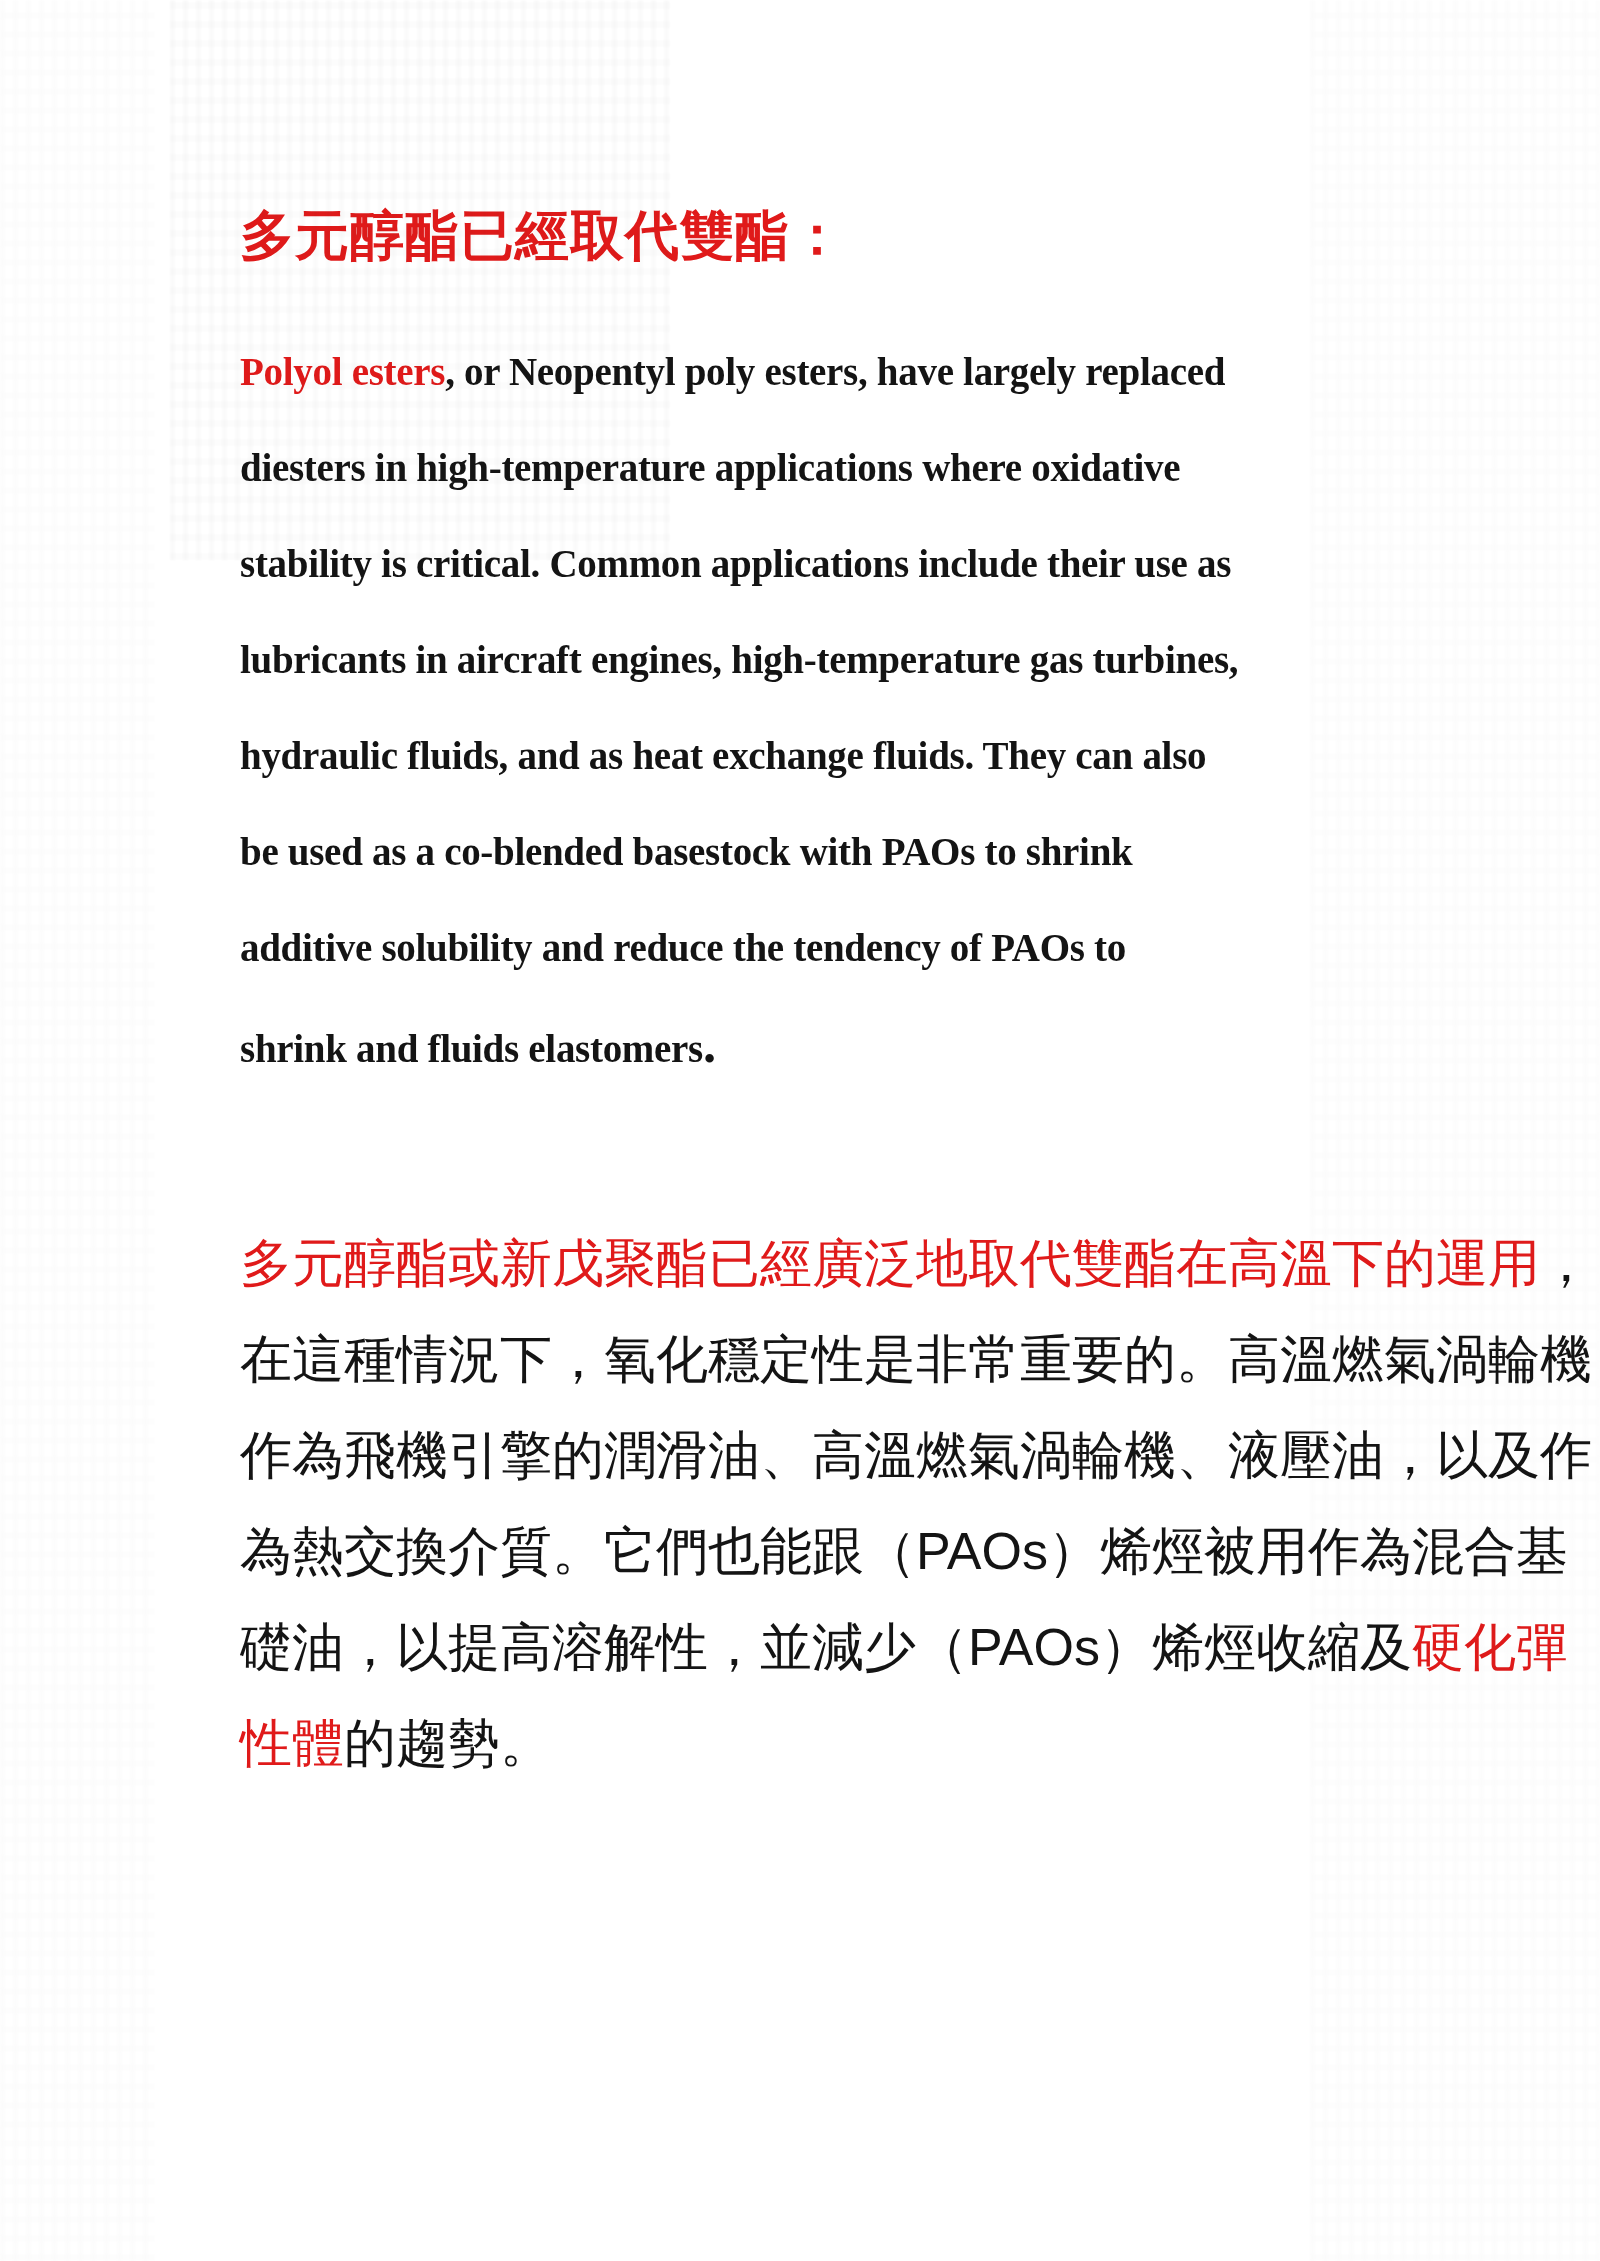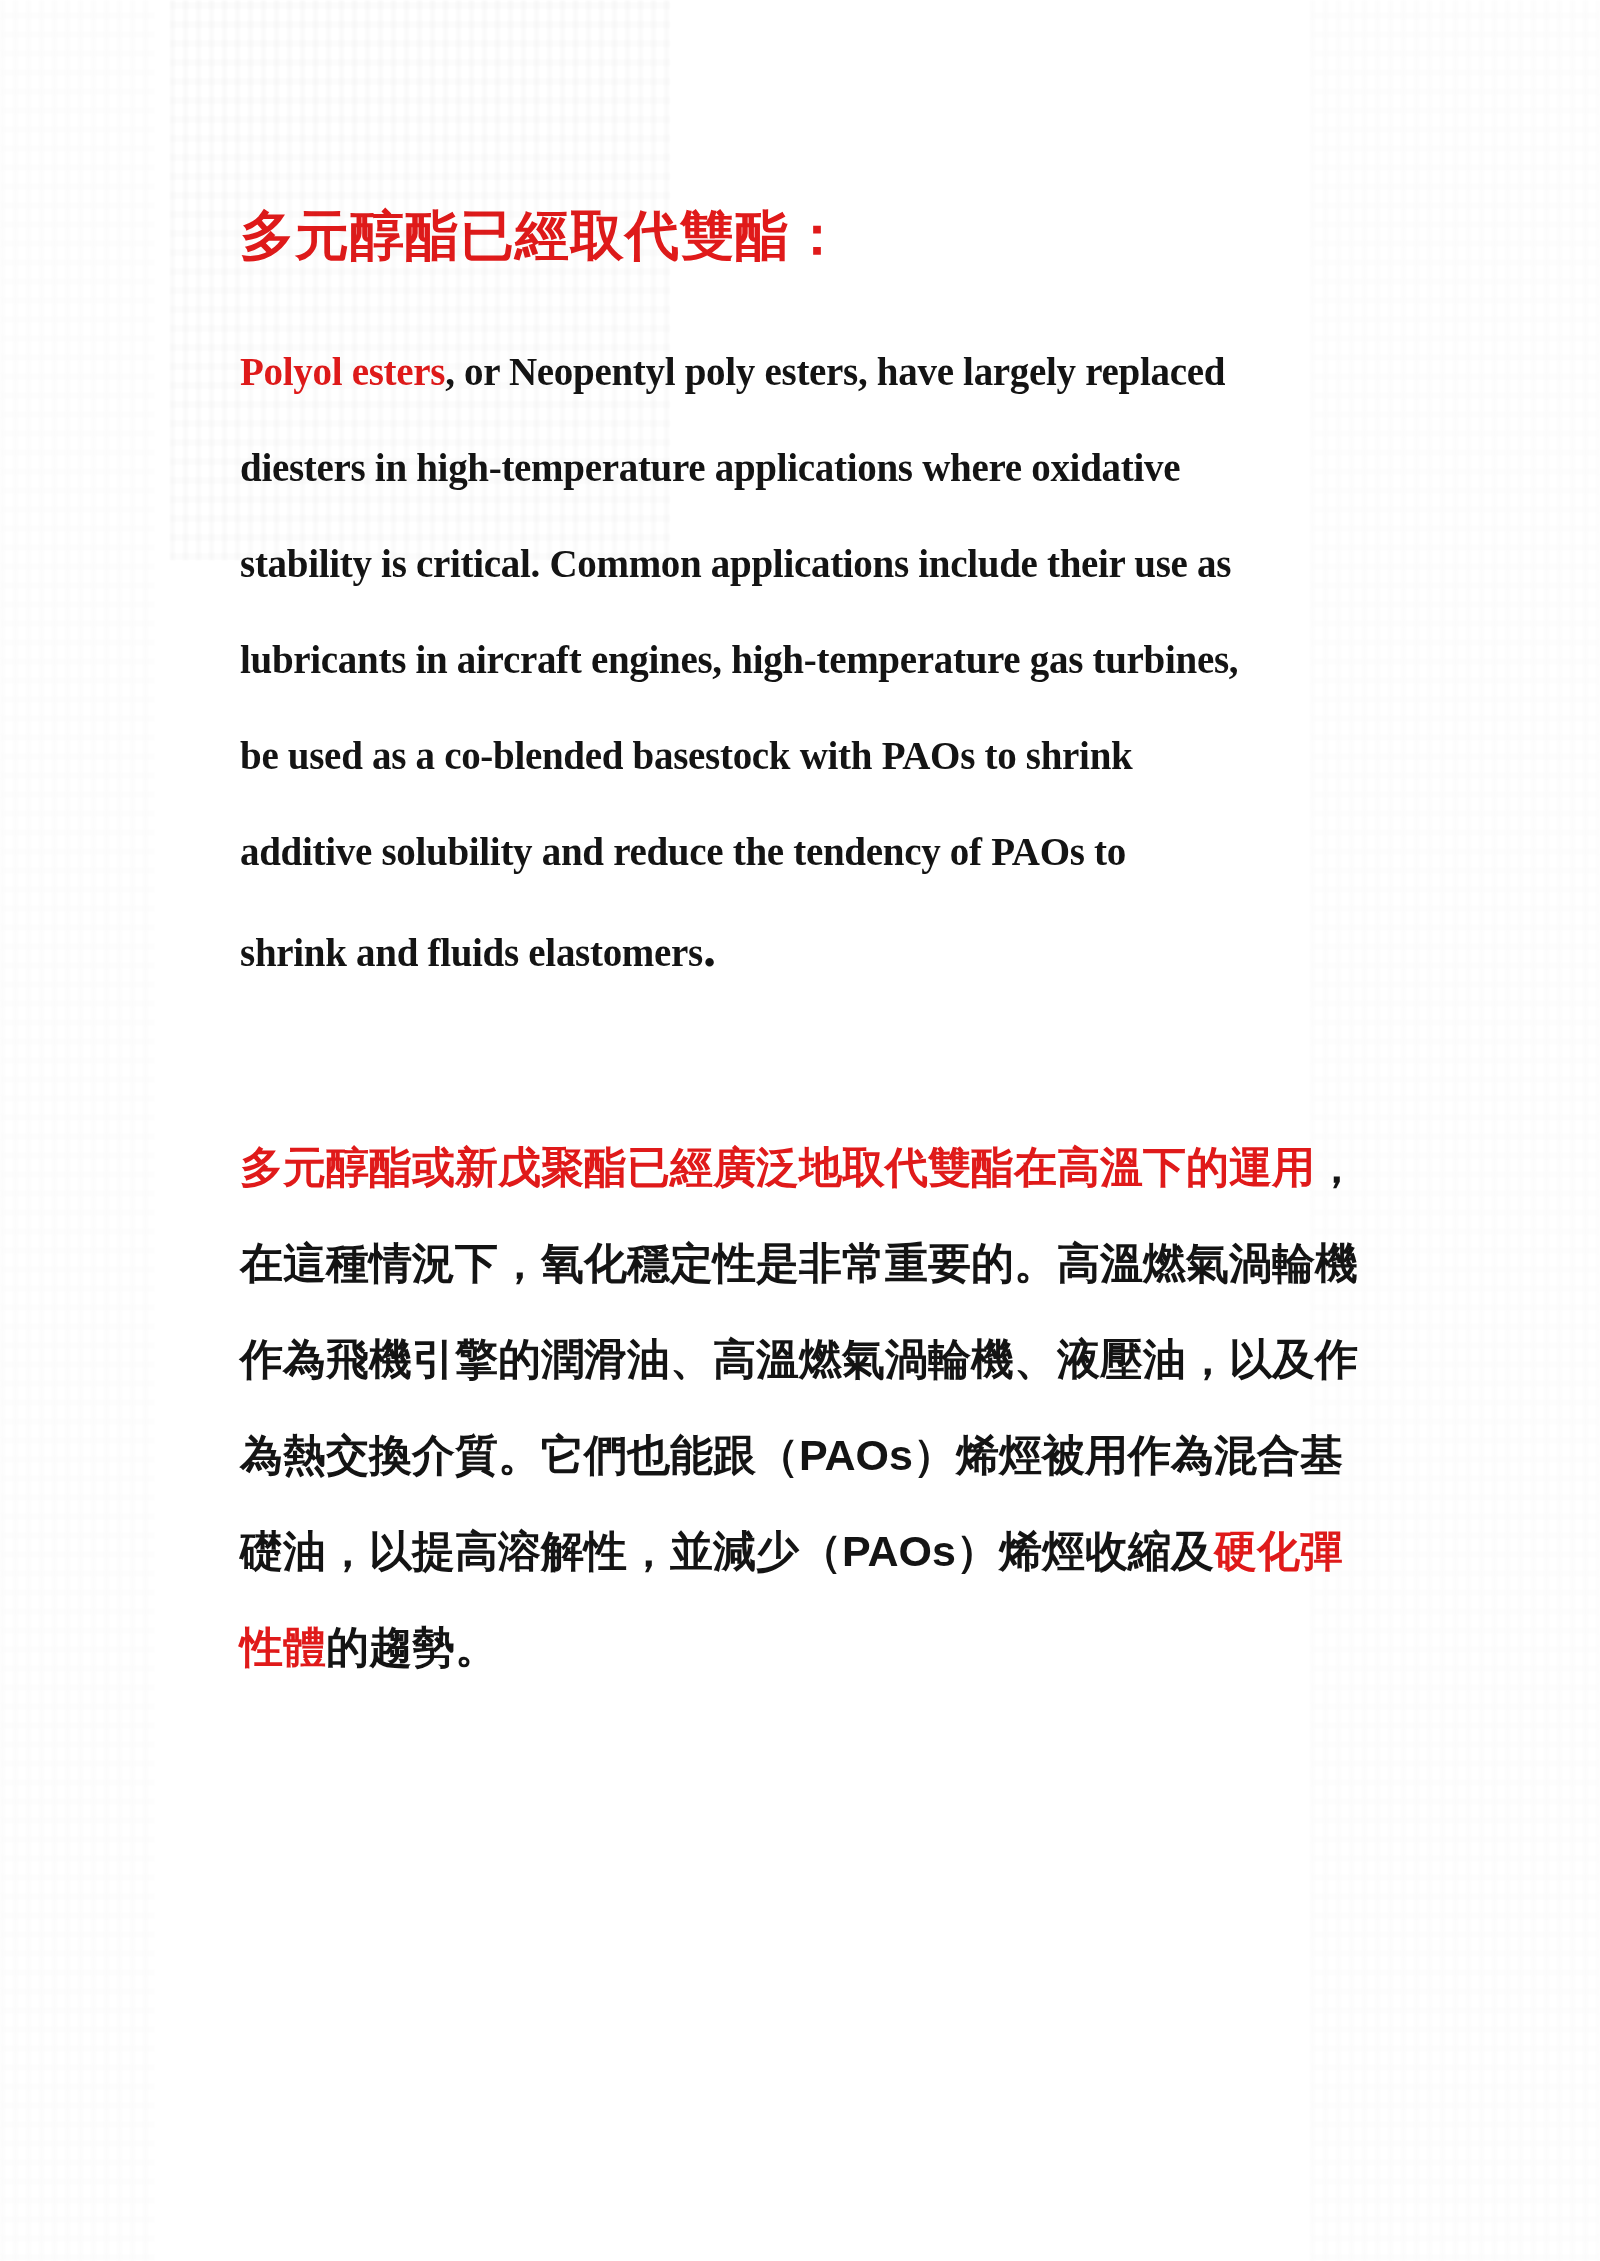--- a/index.html
+++ b/index.html
@@ -58,42 +58,43 @@
     margin-top: 50px;
     font-family: "Liberation Serif", serif;
     font-weight: bold;
     font-size: 39px;
     letter-spacing: -0.3px;
     color: var(--ink);
   }
   .para-zh {
     margin-top: 118px;
     font-family: "Liberation Sans", sans-serif;
-    font-weight: bold;
-    font-size: 43px;
+    font-weight: normal;
+    font-size: 52px;
     color: var(--ink);
   }
   .red { color: var(--accent); }
   .big-period { font-size: 1.35em; }
 </style>
 </head>
 <body style="background: rgb(255, 255, 255);">
 
 <div class="page">
   <div class="noise noise-top"></div>
   <div class="noise noise-left"></div>
   <div class="noise noise-right"></div>
 
   <h1 class="heading">多元醇酯已經取代雙酯：</h1>
 
   <div class="para para-en">
       <div class="line"><span class="red">Polyol esters</span><span>, or Neopentyl poly esters, have largely replaced</span></div>
       <div class="line"><span>diesters in high-temperature applications where oxidative</span></div>
       <div class="line"><span>stability is critical. Common applications include their use as</span></div>
       <div class="line"><span>lubricants in aircraft engines, high-temperature gas turbines,</span></div>
+      <div class="line"><span>hydraulic fluids, and as heat exchange fluids. They can also</span></div>
       <div class="line"><span>be used as a co-blended basestock with PAOs to shrink</span></div>
       <div class="line"><span>additive solubility and reduce the tendency of PAOs to</span></div>
       <div class="line"><span>shrink and fluids elastomers</span><span class="big-period">.</span></div>
     </div>
 
   <div class="para para-zh">
       <div class="line"><span class="red">多元醇酯或新戊聚酯已經廣泛地取代雙酯在高溫下的運用</span><span>，</span></div>
       <div class="line"><span>在這種情況下，氧化穩定性是非常重要的。高溫燃氣渦輪機</span></div>
       <div class="line"><span>作為飛機引擎的潤滑油、高溫燃氣渦輪機、液壓油，以及作</span></div>
       <div class="line"><span>為熱交換介質。它們也能跟（PAOs）烯烴被用作為混合基</span></div>

